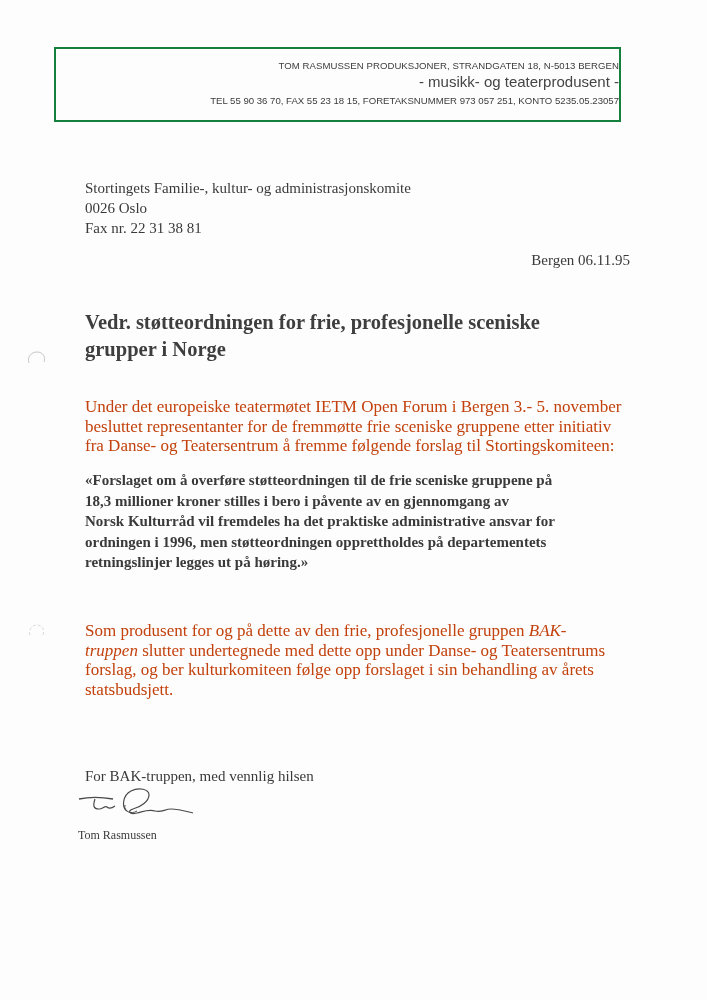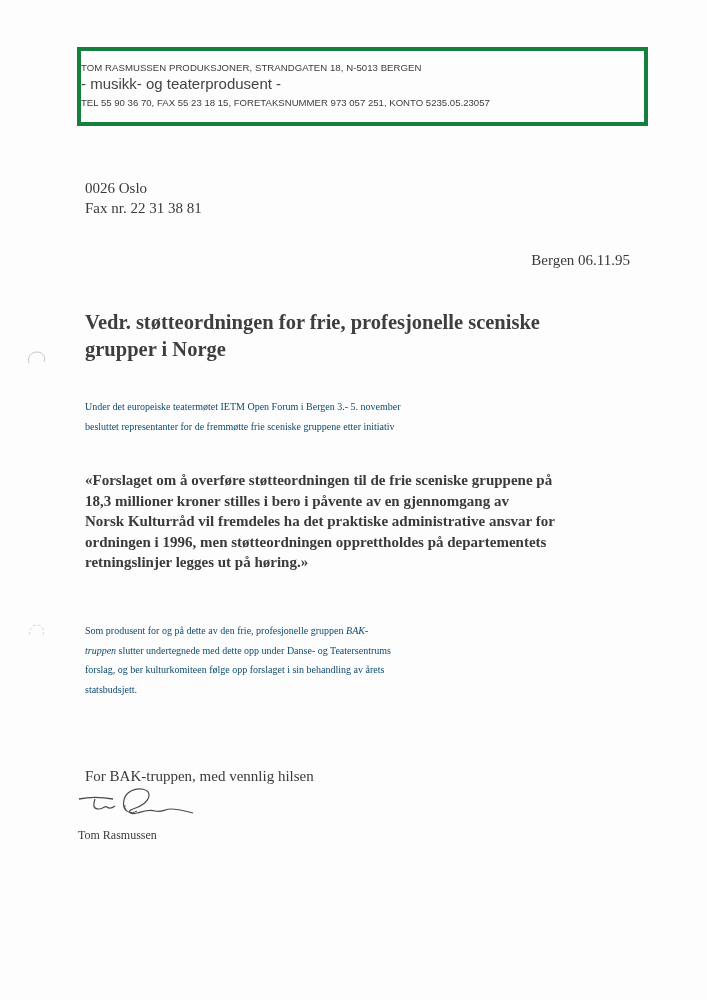--- a/index.html
+++ b/index.html
@@ -16,26 +16,26 @@
       font-family: "Liberation Serif", "DejaVu Serif", serif;
     }
     .page {
       position: absolute;
       left: 0; top: 0;
       width: 707px; height: 1000px;
       background: #fdfdfd;
     }
     .letterhead {
       position: absolute;
-      left: 77px;
+      left: 54px;
       top: 47px;
       width: 563px;
       height: 71px;
-      border: 4px solid #15803d;
-      text-align: left;
+      border: 2px solid #15803d;
+      text-align: right;
       font-family: "Liberation Sans", "DejaVu Sans", sans-serif;
       color: #3c3c3c;
     }
     .lh-line1 {
       position: absolute;
       left: 0; right: 0;
       top: 11px;
       font-size: 9.6px;
       letter-spacing: 0.05px;
     }
@@ -76,23 +76,23 @@
       width: 560px;
       font-size: 20.5px;
       font-weight: bold;
       line-height: 27px;
       color: #3e3e3e;
     }
     .para {
       position: absolute;
       left: 85px;
       width: 560px;
-      font-size: 10px;
+      font-size: 17px;
       line-height: 19.5px;
-      color: #0c4a6e;
+      color: #c2410c;
     }
     .para div { white-space: nowrap; }
     .p1 { top: 397px; }
     .quote {
       top: 470px;
       font-weight: bold;
       line-height: 20.5px;
       font-size: 15px;
       color: #3a3a3a;
     }
@@ -141,34 +141,36 @@
     <path d="M5 14 C3 9, 7 4, 12 4 C17 4, 20 9, 18 14" fill="none" stroke="#d6d6d6" stroke-width="1" stroke-dasharray="3 2"></path>
   </svg>
 
   <div class="letterhead">
     <div class="lh-line1">TOM RASMUSSEN PRODUKSJONER, STRANDGATEN 18, N-5013 BERGEN</div>
     <div class="lh-line2">-  musikk- og teaterprodusent  -</div>
     <div class="lh-line3">TEL 55 90 36 70, FAX 55 23 18 15, FORETAKSNUMMER 973 057 251, KONTO 5235.05.23057</div>
   </div>
 
   <div class="recipient">
+    <div>Stortingets Familie-, kultur- og administrasjonskomite</div>
     <div>0026 Oslo</div>
     <div>Fax nr. 22 31 38 81</div>
   </div>
 
   <div class="date">Bergen 06.11.95</div>
 
   <div class="subject">
     <div>Vedr. støtteordningen for frie, profesjonelle sceniske</div>
     <div>grupper i Norge</div>
   </div>
 
   <div class="para p1">
     <div>Under det europeiske teatermøtet IETM Open Forum i Bergen 3.- 5. november</div>
     <div>besluttet representanter for de fremmøtte frie sceniske gruppene etter initiativ</div>
+    <div>fra Danse- og Teatersentrum  å fremme følgende forslag til Stortingskomiteen:</div>
   </div>
 
   <div class="para quote">
     <div>«Forslaget om å overføre støtteordningen til de frie sceniske gruppene på</div>
     <div>18,3 millioner kroner stilles i bero i påvente av en gjennomgang av</div>
     <div>Norsk Kulturråd vil fremdeles ha det praktiske administrative ansvar for</div>
     <div>ordningen i 1996, men støtteordningen opprettholdes på departementets</div>
     <div>retningslinjer legges ut på høring.»</div>
   </div>
 

